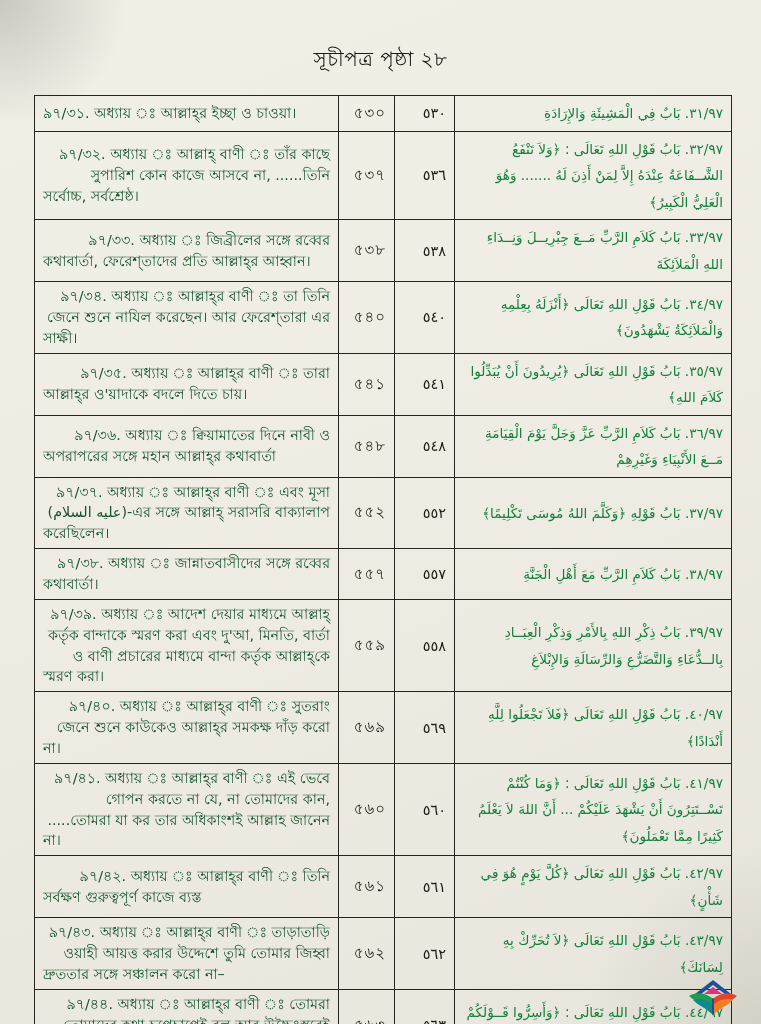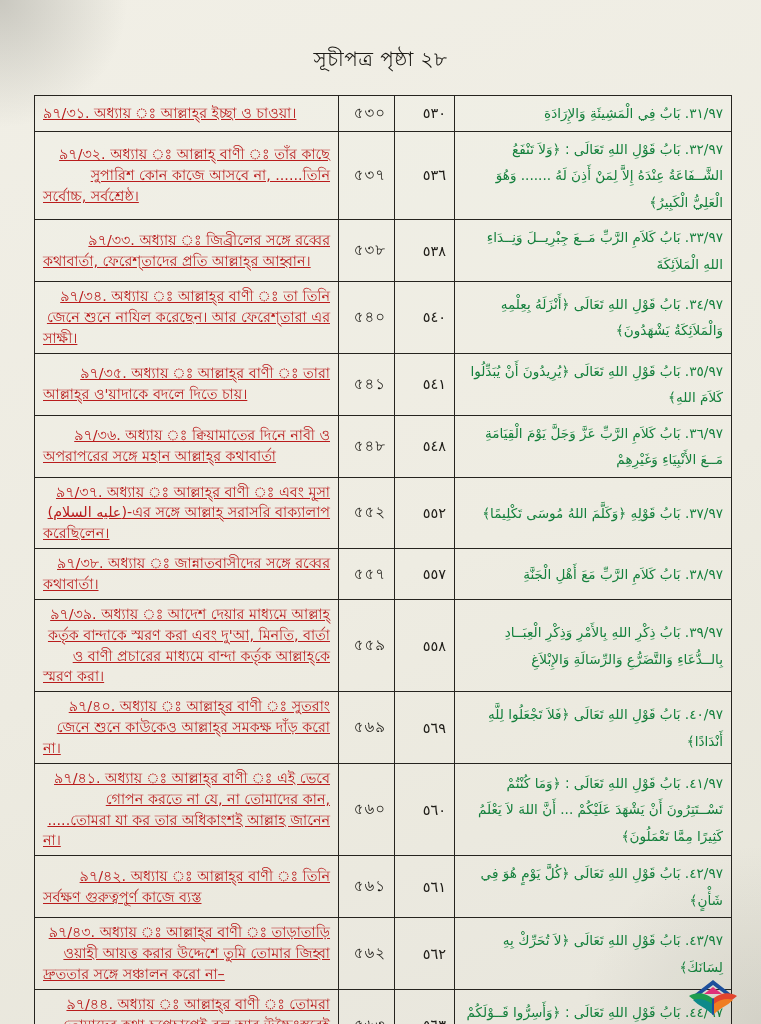--- a/index.html
+++ b/index.html
@@ -35,22 +35,21 @@
   }
   col.c-bn{width:304px}
   col.c-num1{width:56px}
   col.c-num2{width:60px}
   col.c-ar{width:277px}
   .bn-cell{
     font-size:14.3px;
     line-height:1.46;
     text-align:justify;
     text-align-last:left;
-    color:#b91c1c;
-    text-decoration:underline;
+    color:#14532d;
   }
   .num-cell{
     text-align:center;
     font-size:15px;
     letter-spacing:1px;
     color:#1d1b16;
   }
   .num-cell.ar{font-size:14.5px;}
   .ar-cell{
     direction:rtl;

